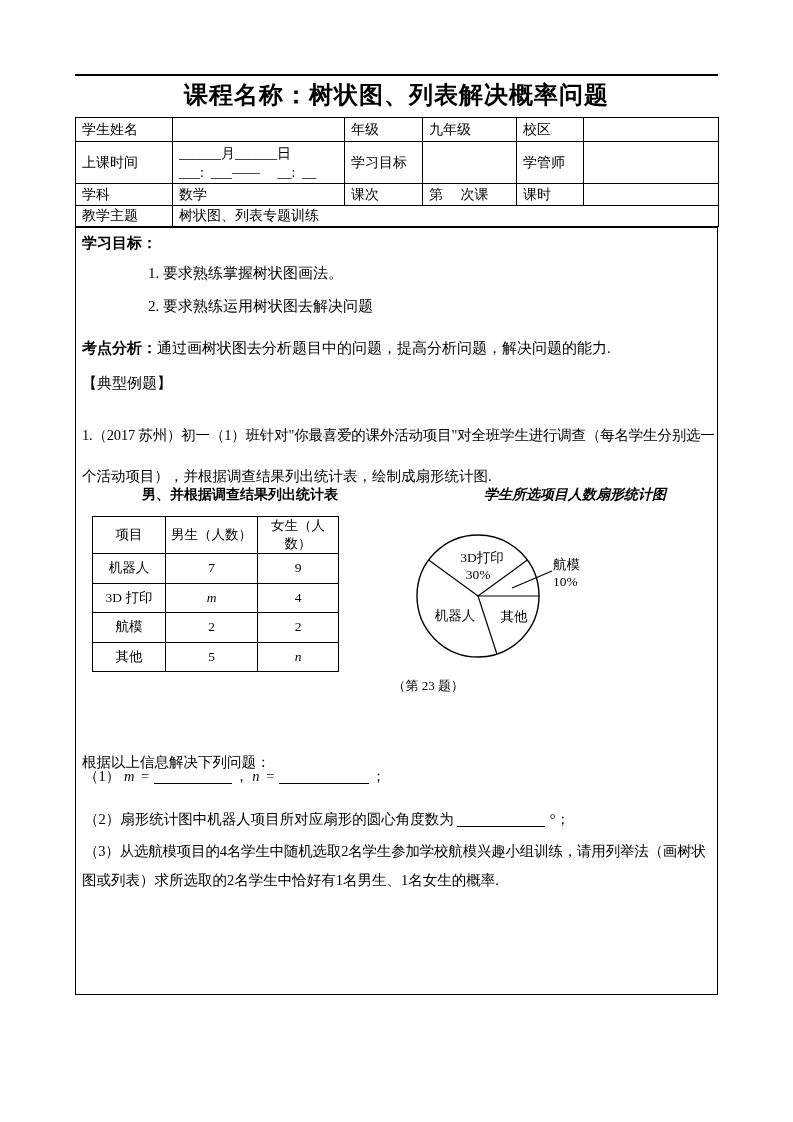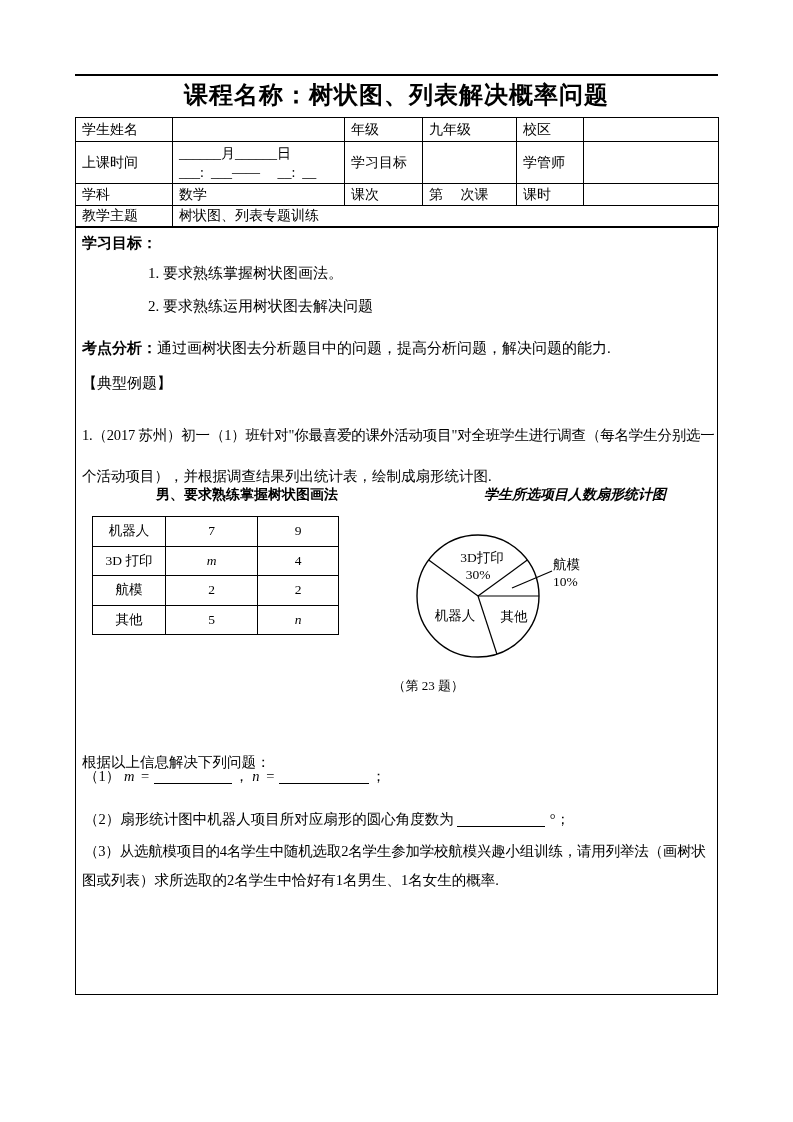--- a/index.html
+++ b/index.html
@@ -137,30 +137,35 @@
 
     <div class="abs exam-line">
       <span class="lbl">考点分析：</span><span>通过画树状图去分析题目中的问题，提高分析问题，解决问题的能力.</span>
     </div>
 
     <div class="abs example-heading">【典型例题】</div>
 
     <div class="abs p-line1">1.（2017 苏州）初一（1）班针对"你最喜爱的课外活动项目"对全班学生进行调查（每名学生分别选一</div>
     <div class="abs p-line2">个活动项目），并根据调查结果列出统计表，绘制成扇形统计图.</div>
 
-    <div class="abs table-title">男、要求熟练掌握树状图画法</div>
+    <div class="abs table-title">男、并根据调查结果列出统计表</div>
     <div class="abs pie-title">学生所选项目人数扇形统计图</div>
 
     <table class="stats-table">
       <colgroup>
           <col style="width:73px">
           <col style="width:92px">
           <col style="width:81px">
         </colgroup>
       <tbody>
+          <tr>
+        <td>项目</td>
+        <td>男生（人数）</td>
+        <td>女生（人数）</td>
+      </tr>
       <tr>
         <td>机器人</td>
         <td>7</td>
         <td>9</td>
       </tr>
       <tr>
         <td>3D 打印</td>
         <td class="var">m</td>
         <td>4</td>
       </tr>

